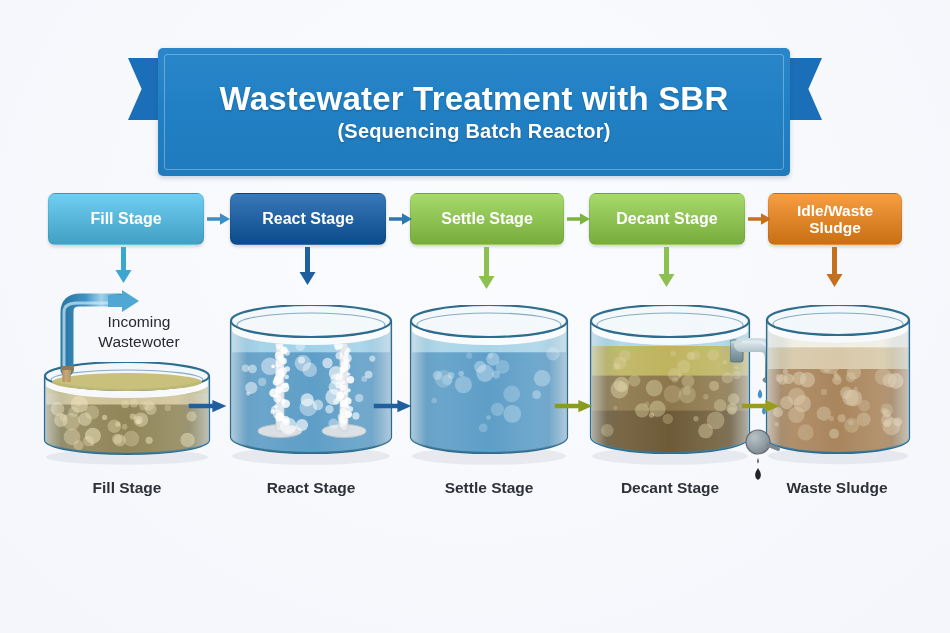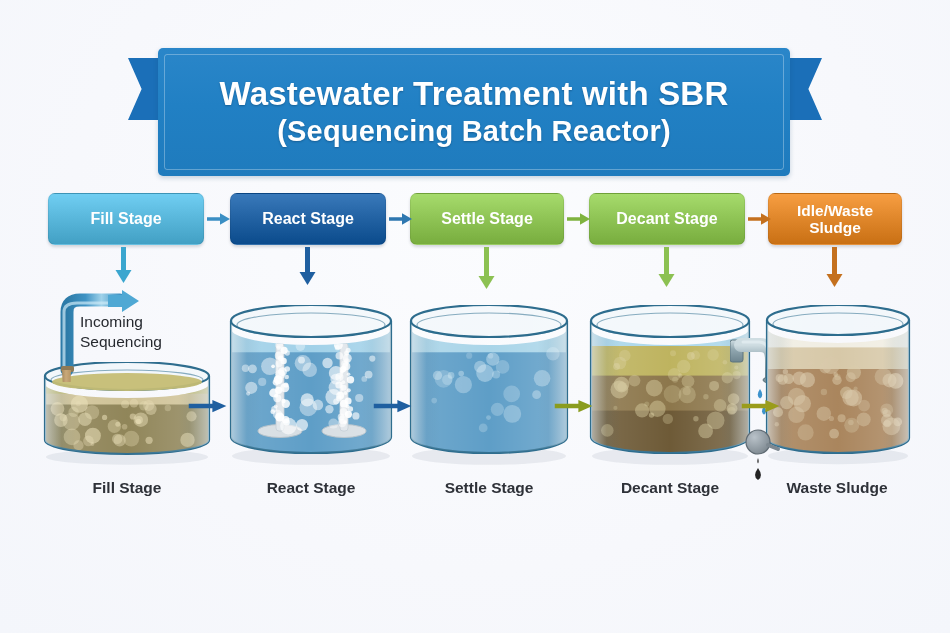--- a/index.html
+++ b/index.html
@@ -40,21 +40,21 @@
   #ribbon-inner-line {
     position: absolute; left: 6px; top: 6px; right: 6px; bottom: 6px;
     border: 1px solid rgba(255,255,255,.30); border-radius: 3px; pointer-events: none;
   }
   .ribbon-text {
     color: #ffffff; font-weight: bold; letter-spacing: .2px;
     text-shadow: 0 1px 2px rgba(10,50,85,.40);
     text-align: center; line-height: 1.12; position: relative; z-index: 2;
   }
   #title-line1 { font-size: 33px; }
-  #title-line2 { font-size: 29px; margin-top: 2px; }
+  #title-line2 { font-size: 20px; margin-top: 2px; }
 
   
   #chip-row { position: absolute; left: 0; top: 193px; width: 950px; height: 58px; }
   .chip {
     position: absolute; top: 0; height: 52px; border-radius: 7px;
     display: flex; align-items: center; justify-content: center; text-align: center;
     color: #fff; font-weight: bold; font-size: 16px;
     box-shadow: 0 2px 3px rgba(60,70,85,.20);
     border: 1px solid rgba(0,0,0,.07);
     padding: 0 6px; line-height: 1.12;
@@ -69,21 +69,21 @@
     position: absolute; text-align: center; font-size: 15.5px; font-weight: bold;
     color: #2e3138; white-space: nowrap;
   }
 
   
   .flow-arrow { position: absolute; height: 14px; }
 
   
   #incoming-label {
     position: absolute; left: 80px; top: 312px; width: 118px;
-    font-size: 15.5px; color: #26292f; line-height: 1.26; 
+    font-size: 15.5px; color: #26292f; line-height: 1.26; text-align: center;
   }
   .noselect { user-select: none; }
 </style>
 </head>
 <body>
 
 <div id="canvas" class="noselect">
 
   <div id="ribbon-wrap">
     <div class="ribbon-tail left"></div>
@@ -645,21 +645,21 @@
     <svg x="50" y="3" width="34" height="24" viewBox="0 0 34 24">
       <path d="M0 6 H14 V1 L31 12 L14 23 V18 H0 Z" fill="#4fa8d4"></path>
     </svg>
     <rect x="3" y="80" width="13" height="6" rx="2" fill="#8f7a55"></rect>
     <path d="M4 84 q1 22 3 34 h7 q-2 -12 -1 -34 Z" fill="url(#stream-g)"></path>
   </svg>
     </div>
 
   <div id="incoming-label">
     <div>Incoming</div>
-    <div>Sequencing</div>
+    <div>Wastewoter</div>
   </div>
 
   <div class="tank-label" style="left:44px;  top:479px; width:166px;">Fill Stage</div>
   <div class="tank-label" style="left:228px; top:479px; width:166px;">React Stage</div>
   <div class="tank-label" style="left:406px; top:479px; width:166px;">Settle Stage</div>
   <div class="tank-label" style="left:587px; top:479px; width:166px;">Decant Stage</div>
   <div class="tank-label" style="left:754px; top:479px; width:166px;text-align:center;">Waste Sludge</div>
 
 </div>
 

